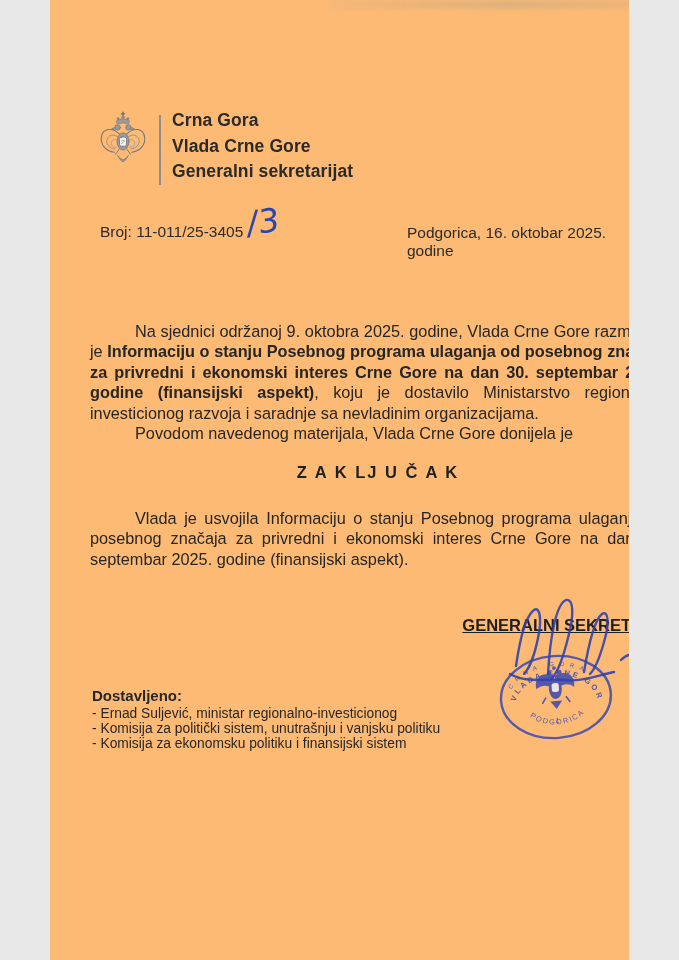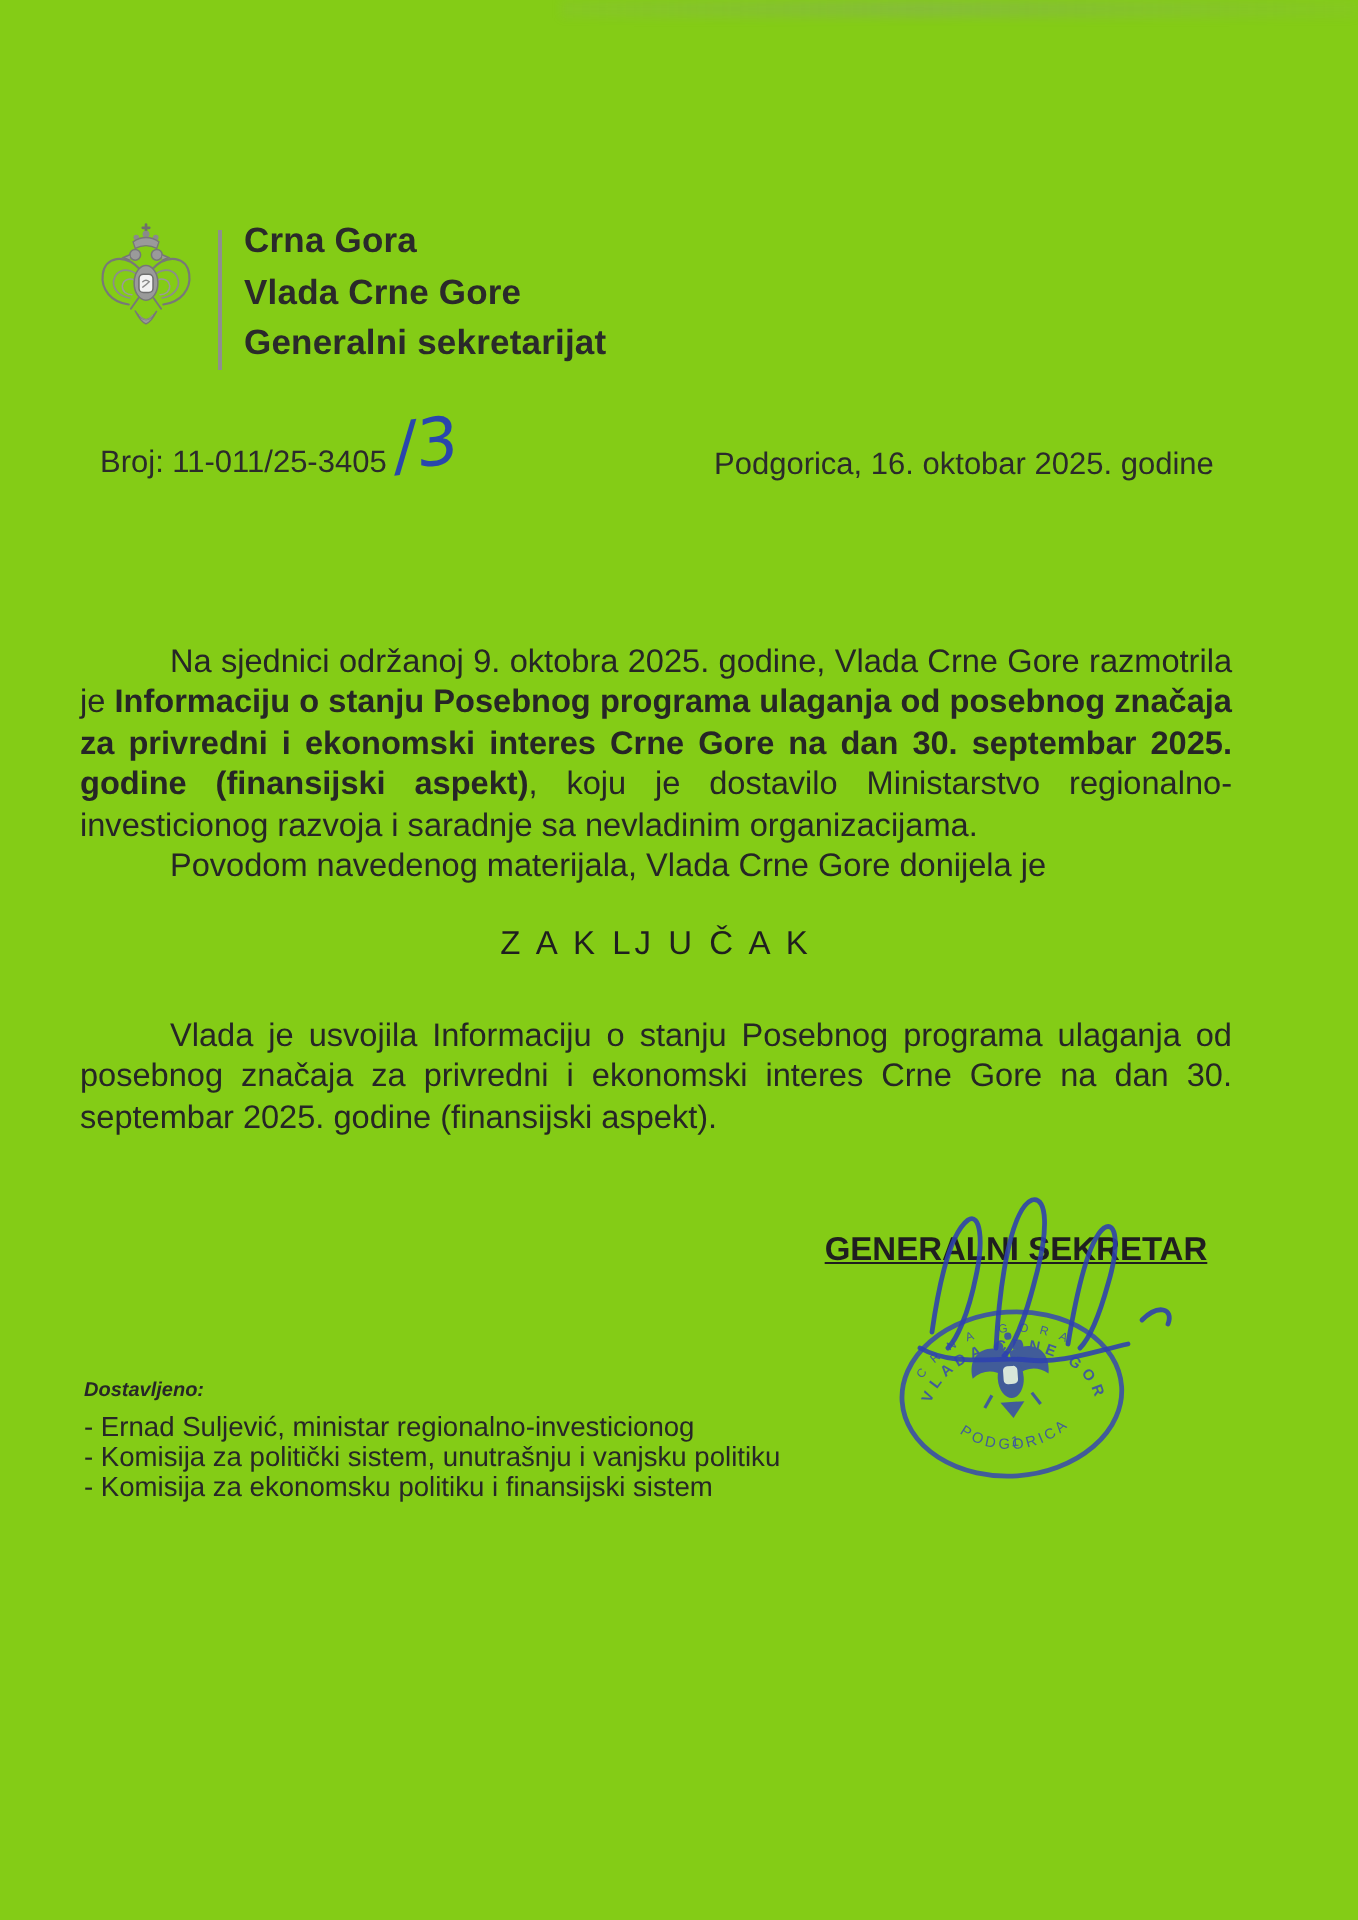--- a/index.html
+++ b/index.html
@@ -1,18 +1,18 @@
 <!DOCTYPE html>
 <html lang="hr"><head>
 <meta charset="utf-8">
 <style>
   html,body{margin:0;padding:0;background:#e8e8e8;}
   .page{
-    position:relative;width:679px;height:960px;margin:0 auto;
-    background:#84cc16;overflow:hidden;
+    position:relative;width:579px;height:960px;margin:0 auto;
+    background:#fdba74;overflow:hidden;
     font-family:"Liberation Sans",sans-serif;color:#272727;
   }
   .top-smudge{
     position:absolute;left:280px;top:0;width:399px;height:9px;
     background:linear-gradient(90deg,rgba(150,160,165,.08),rgba(138,150,158,.24) 45%,rgba(150,160,165,.06));
     filter:blur(2px);
   }
   
   .coat{position:absolute;left:46px;top:110px;width:54px;height:78px;}
   .lh-divider{position:absolute;left:109px;top:115px;width:2px;height:70px;background:#8f8f8f;}
@@ -21,28 +21,28 @@
   .ref-number{position:absolute;left:50px;top:223px;font-size:15.5px;color:#2b2b2b;}
   .hand-suffix{
     position:absolute;left:197px;top:205px;font-size:33px;line-height:1;
     color:#2946ad;transform:rotate(-6deg) skewX(-6deg);
     font-family:"DejaVu Sans",sans-serif;
   }
   .place-date{position:absolute;left:357px;top:224px;font-size:15.5px;color:#2b2b2b;}
   
   .body-text{position:absolute;left:40px;top:321px;width:576px;font-size:16.3px;line-height:20.4px;text-align:justify;color:#262626;}
   .para{margin:0;text-indent:45px;}
-  .heading{margin:19px 0 25px;text-align:center;text-indent:0;font-size:16.5px;font-weight:normal;letter-spacing:2px;color:#1f1f1f;}
+  .heading{margin:19px 0 25px;text-align:center;text-indent:0;font-size:16.5px;font-weight:bold;letter-spacing:2px;color:#1f1f1f;}
   
   .sig-block{position:absolute;left:377px;top:615px;width:262px;text-align:center;font-weight:bold;font-size:16.5px;line-height:21px;color:#1f1f1f;z-index:1;text-decoration:underline;}
   .stamp{position:absolute;left:447px;top:651px;width:118px;height:94px;opacity:.84;transform:rotate(-4deg);z-index:2;}
   .signature-svg{position:absolute;left:453px;top:596px;width:142px;height:98px;opacity:.88;z-index:3;}
   
   .distribution{position:absolute;left:42px;top:689px;font-size:13.8px;line-height:14.9px;color:#272727;}
-  .dist-label{font-weight:bold;font-size:10px;margin-bottom:3px;font-style:italic;}
+  .dist-label{font-weight:bold;font-size:15px;margin-bottom:3px;}
   .cont{margin-left:7px;}
 </style>
 </head>
 <body>
 
 <div class="page">
 
   <div class="top-smudge"></div>
 
   <svg class="coat" viewBox="0 0 100 140" aria-hidden="true">

